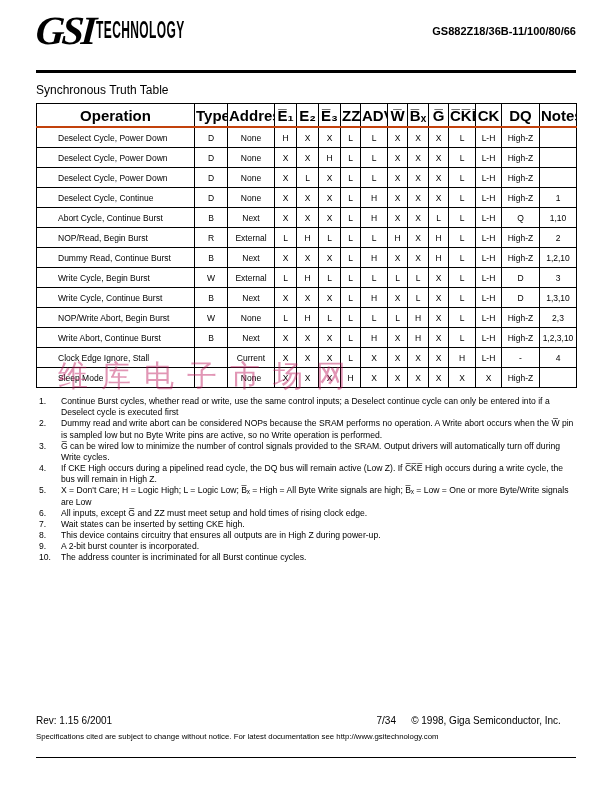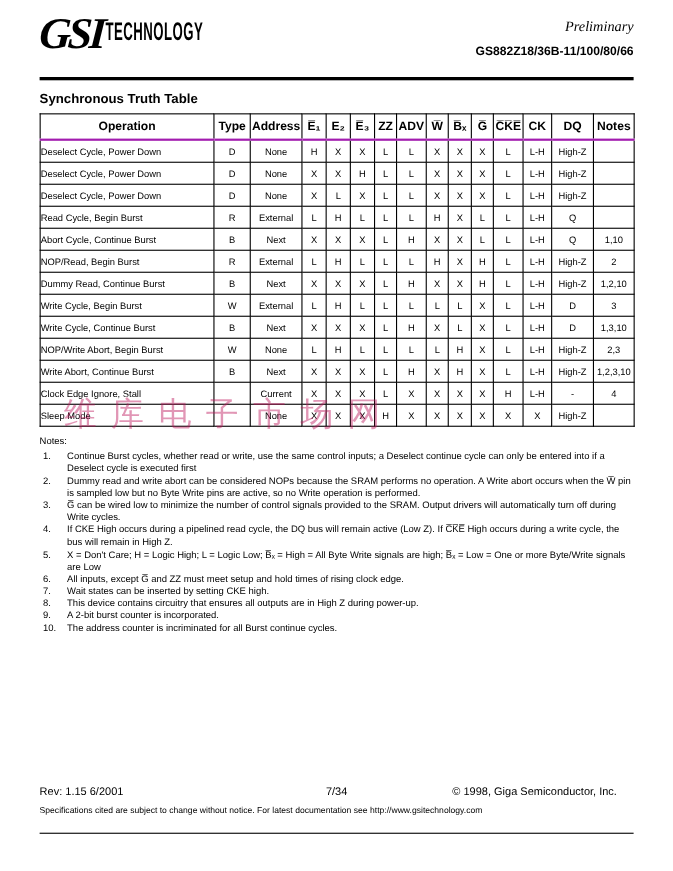--- a/index.html
+++ b/index.html
@@ -22,66 +22,65 @@
   .logo-tech{
     font-weight:bold;font-size:15px;letter-spacing:0.5px;display:inline-block;
     transform:scale(0.8,1.55);transform-origin:left bottom;margin:0 0 5px 2px;
     white-space:nowrap;
   }
   .header-right{text-align:right;padding-top:2px;}
   .preliminary{font-family:"Liberation Serif",serif;font-style:italic;font-size:13px;}
   .part-number{font-weight:bold;font-size:11px;margin-top:9px;}
   .rule-thick{height:3px;background:#000;margin-top:4px;}
 
-  .page-title{font-size:12px;font-weight:bold;margin:10px 0 6px 0;}
+  .page-title{font-size:12px;font-weight:normal;margin:10px 0 6px 0;}
 
   
   table{border-collapse:collapse;table-layout:fixed;width:540px;font-size:8.5px;}
   col.c0{width:158px}col.c1{width:33px}col.c2{width:47px}col.c3{width:22px}
   col.c4{width:22px}col.c5{width:22px}col.c6{width:20px}col.c7{width:27px}
   col.c8{width:20px}col.c9{width:21px}col.c10{width:20px}col.c11{width:27px}
   col.c12{width:26px}col.c13{width:38px}col.c14{width:37px}
   th,td{border:1px solid #000;overflow:hidden;white-space:nowrap;padding:0 1px;}
-  th{font-size:11px;font-weight:bold;height:22px;text-align:center;border-bottom:2px solid #a21caf;}
+  th{font-size:15px;font-weight:bold;height:22px;text-align:center;border-bottom:2px solid #c2410c;}
   td{height:19px;text-align:center;font-size:8.5px;}
-  td.op{text-align:left;padding-left:0;margin-left:12px;}
+  td.op{text-align:left;padding-left:21px;margin-left:12px;}
 
   
   .notes{margin-top:8px;font-size:8.6px;line-height:1.3;width:540px;}
   .notes-heading{margin-bottom:2px;}
   .note-item{display:flex;}
   .note-num{width:22px;flex:none;padding-left:3px;}
   .note-text{flex:1;}
 
   
   .watermark{
     position:absolute;left:58px;top:356px;font-size:30px;letter-spacing:13px;
     color:#be185d;opacity:0.45;pointer-events:none;white-space:nowrap;z-index:5;
   }
 
   
   .footer{position:absolute;left:36px;width:540px;top:715px;display:flex;font-size:10px;}
   .footer-left{flex:1;text-align:left;}
-  .footer-center{flex:1;text-align:center;}
+  .footer-center{flex:1;text-align:right;}
   .footer-right{flex:1;text-align:center;}
   .footer-rule{position:absolute;left:36px;width:540px;top:757px;height:1px;background:#000;}
   .disclaimer{position:absolute;left:36px;width:540px;top:732px;font-size:7.8px;}
 </style>
 </head>
 <body>
 
 <div class="content">
 
   <div class="header">
     <div class="logo">
       <span class="logo-gsi">GSI</span>
       <span class="logo-tech">TECHNOLOGY</span>
     </div>
     <div class="header-right">
-      <div class="preliminary">Preliminary</div>
       <div class="part-number">GS882Z18/36B-11/100/80/66</div>
     </div>
   </div>
 
   <div class="rule-thick"></div>
 
   <div class="page-title">Synchronous Truth Table</div>
 
   <table>
     <colgroup>
@@ -166,35 +165,35 @@
           <td>L</td>
           <td>X</td>
           <td>X</td>
           <td>X</td>
           <td>L</td>
           <td>L-H</td>
           <td>High-Z</td>
           <td></td>
         </tr>
         <tr>
-          <td class="op">Read Cycle, Begin Burst</td>
-          <td>R</td>
-          <td>External</td>
-          <td>L</td>
-          <td>H</td>
-          <td>L</td>
-          <td>L</td>
-          <td>L</td>
-          <td>H</td>
-          <td>X</td>
-          <td>L</td>
-          <td>L</td>
-          <td>L-H</td>
-          <td>Q</td>
-          <td></td>
+          <td class="op">Deselect Cycle, Continue</td>
+          <td>D</td>
+          <td>None</td>
+          <td>X</td>
+          <td>X</td>
+          <td>X</td>
+          <td>L</td>
+          <td>H</td>
+          <td>X</td>
+          <td>X</td>
+          <td>X</td>
+          <td>L</td>
+          <td>L-H</td>
+          <td>High-Z</td>
+          <td>1</td>
         </tr>
         <tr>
           <td class="op">Abort Cycle, Continue Burst</td>
           <td>B</td>
           <td>Next</td>
           <td>X</td>
           <td>X</td>
           <td>X</td>
           <td>L</td>
           <td>H</td>
@@ -339,21 +338,20 @@
           <td>X</td>
           <td>X</td>
           <td>X</td>
           <td>High-Z</td>
           <td></td>
         </tr>
       </tbody>
   </table>
 
   <div class="notes">
-    <div class="notes-heading">Notes:</div>
     <div id="notes-list">
         <div class="note-item">
           <span class="note-num">1.</span>
           <span class="note-text">Continue Burst cycles, whether read or write, use the same control inputs; a Deselect continue cycle can only be entered into if a Deselect cycle is executed first</span>
         </div>
         <div class="note-item">
           <span class="note-num">2.</span>
           <span class="note-text">Dummy read and write abort can be considered NOPs because the SRAM performs no operation. A Write abort occurs when the W̅ pin is sampled low but no Byte Write pins are active, so no Write operation is performed.</span>
         </div>
         <div class="note-item">

